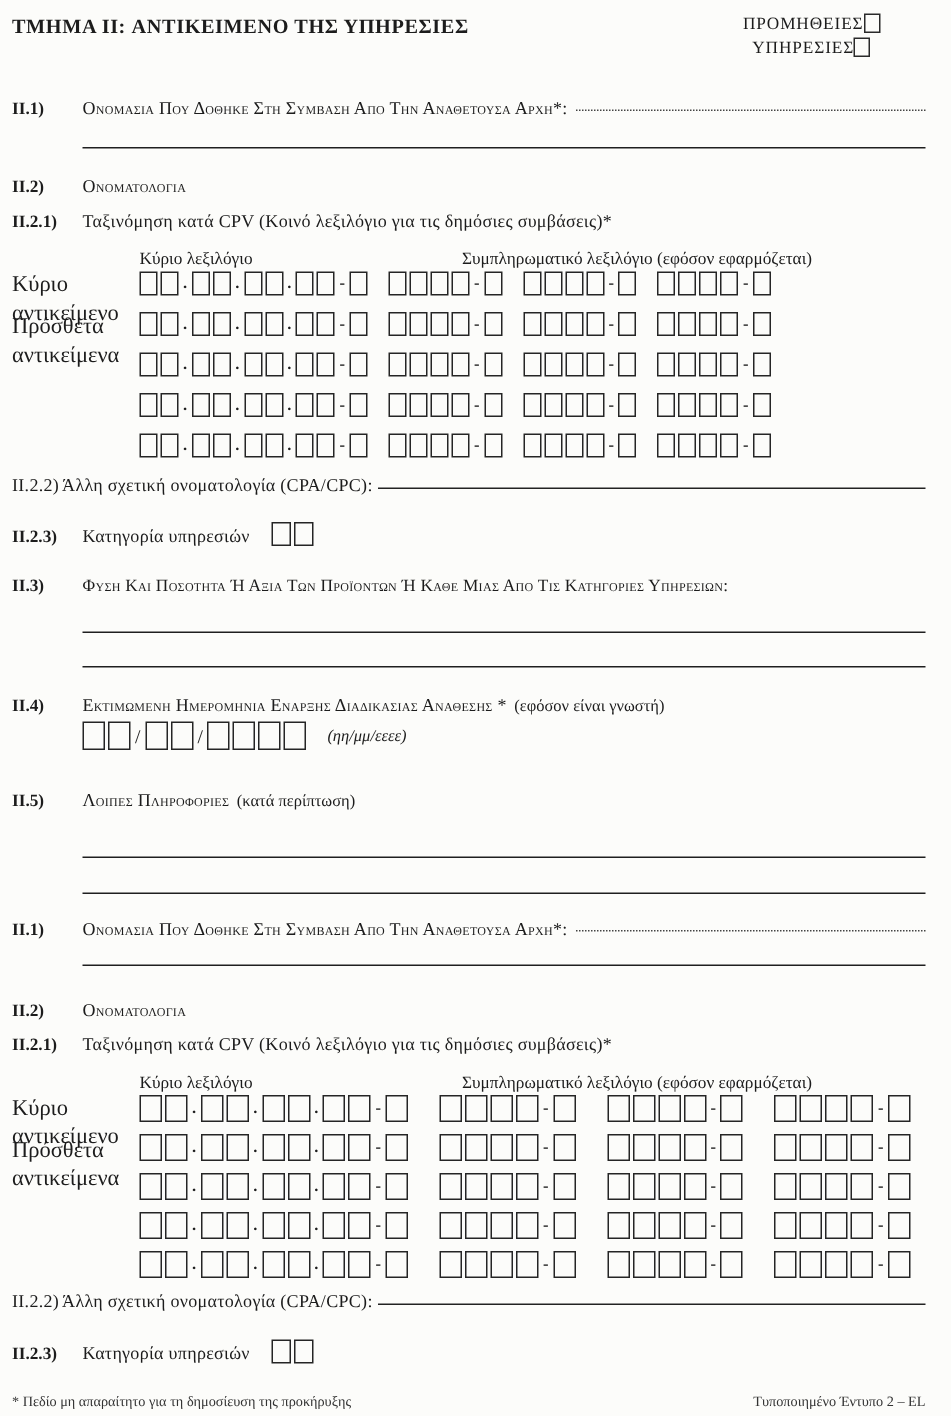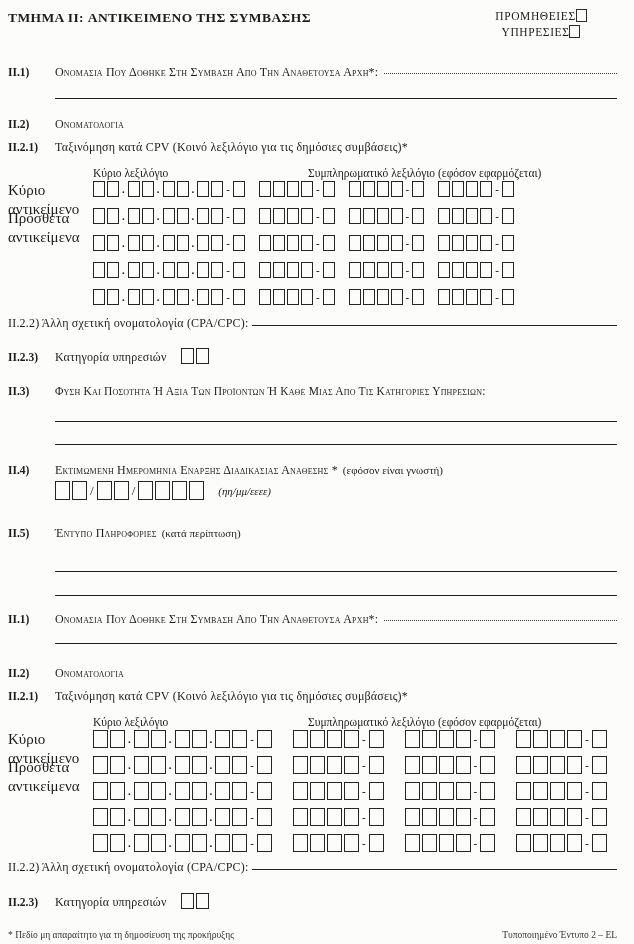--- a/index.html
+++ b/index.html
@@ -49,21 +49,21 @@
   .slash { font-size:13px; margin:0 3px; }
   .date-hint { font-style:italic; font-size:11px; margin-left:14px; }
   .footer { display:flex; justify-content:space-between; font-size:9.5px; color:#333; margin-top:20px; }
 </style>
 </head>
 <body>
 
 <div class="page">
 
   <div class="hdr">
-    <div class="title">ΤΜΗΜΑ II:  ΑΝΤΙΚΕΙΜΕΝΟ ΤΗΣ ΣΥΜΒΑΣΗΣ</div>
+    <div class="title">ΤΜΗΜΑ II:  ΑΝΤΙΚΕΙΜΕΝΟ ΤΗΣ ΥΠΗΡΕΣΙΕΣ</div>
     <div class="types">
       <div class="type-row">
         <span class="type-label">ΠΡΟΜΗΘΕΙΕΣ</span>
         <span class="cb"></span>
       </div>
       <div class="type-row">
         <span class="type-label">ΥΠΗΡΕΣΙΕΣ</span>
         <span class="cb"></span>
       </div>
     </div>
@@ -347,21 +347,21 @@
           <span class="bx"></span>
           <span class="bx"></span>
           <span class="bx"></span>
         </span>
       </span>
     <span class="date-hint">(ηη/μμ/εεεε)</span>
   </div>
 
   <div class="row" style="margin-top:26px;">
     <span class="num">II.5)</span>
-    <span class="lbl sc">Έντυπο Πληροφοριες</span>
+    <span class="lbl sc">Λοιπες Πληροφοριες</span>
     <span class="it" style="margin-left:5px;">(κατά περίπτωση)</span>
   </div>
   <div class="wline" style="margin-top:30px;"></div>
   <div class="wline" style="margin-top:23px;"></div>
 
   <div class="row" style="margin-top:16px;">
     <span class="num">II.1)</span>
     <span class="lbl sc">Ονομασια Που Δοθηκε Στη Συμβαση Απο Την Αναθετουσα Αρχη*:</span>
     <span class="dotfill"></span>
   </div>

